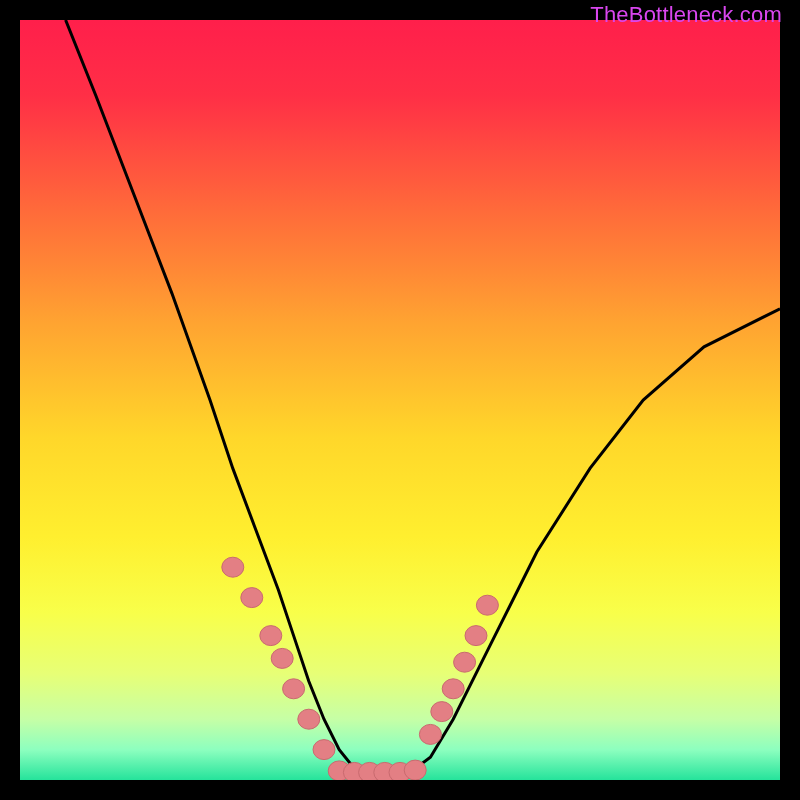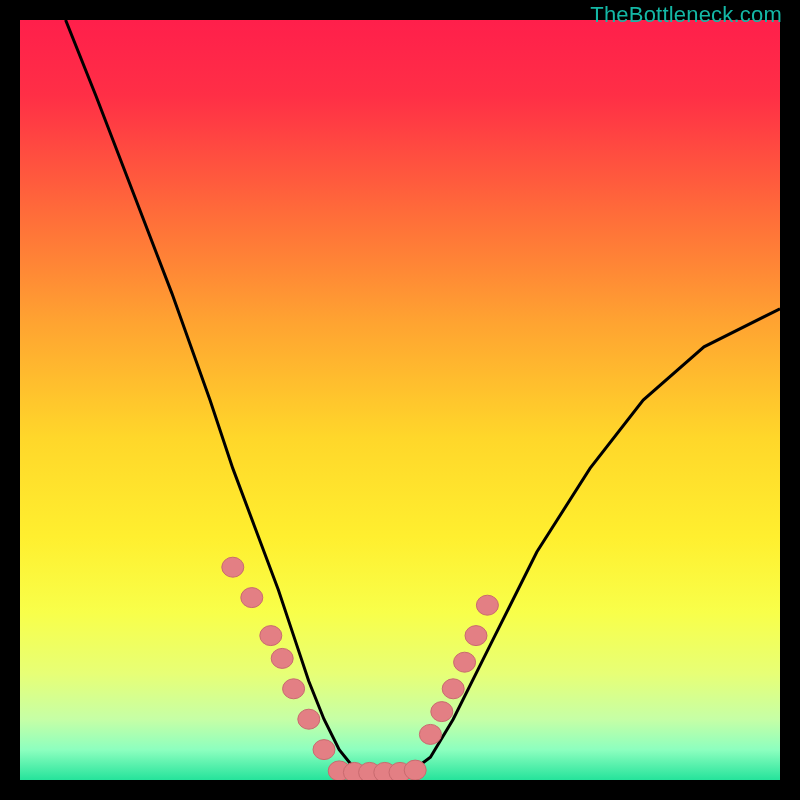--- a/index.html
+++ b/index.html
@@ -23,21 +23,21 @@
     position: absolute;
     left: 0;
     top: 0;
     width: 760px;
     height: 760px;
   }
   .watermark {
     position: absolute;
     top: 2px;
     right: 18px;
-    color: #14b8a6;
+    color: #d946ef;
     font-size: 22px;
     font-weight: 500;
     letter-spacing: 0.2px;
   }
   svg { display: block; }
 </style>
 </head>
 <body>
 
 <div class="frame">

